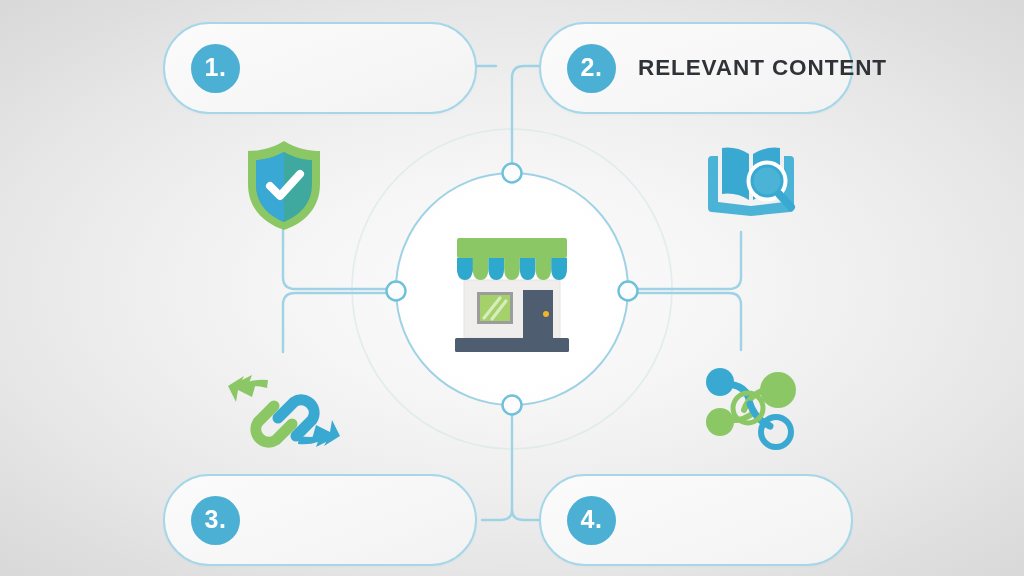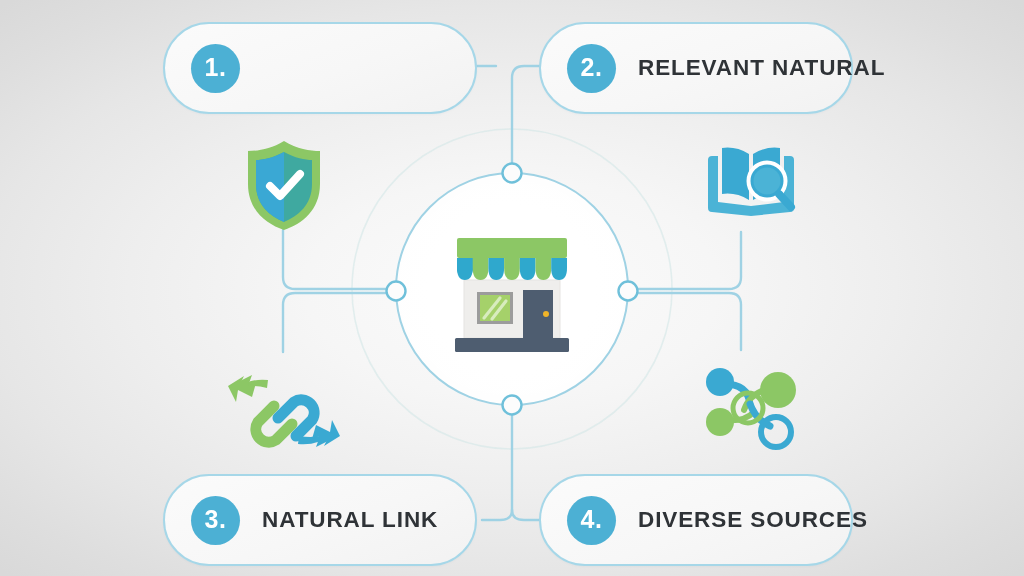--- a/index.html
+++ b/index.html
@@ -223,26 +223,24 @@
       <circle cx="78" cy="70" r="15" fill="none" stroke="#3aa9d2" stroke-width="6"></circle>
     </svg>
   </div>
 
   <div class="pill pill-1">
     <div class="badge">1.</div>
   </div>
 
   <div class="pill pill-2">
     <div class="badge">2.</div>
-    <div class="pill-label">RELEVANT NATURAL</div>
+    <div class="pill-label">RELEVANT CONTENT</div>
   </div>
 
   <div class="pill pill-3">
     <div class="badge">3.</div>
-    <div class="pill-label">NATURAL LINK</div>
   </div>
 
   <div class="pill pill-4">
     <div class="badge">4.</div>
-    <div class="pill-label">DIVERSE SOURCES</div>
   </div>
 
 </div>
 
 </body></html>

